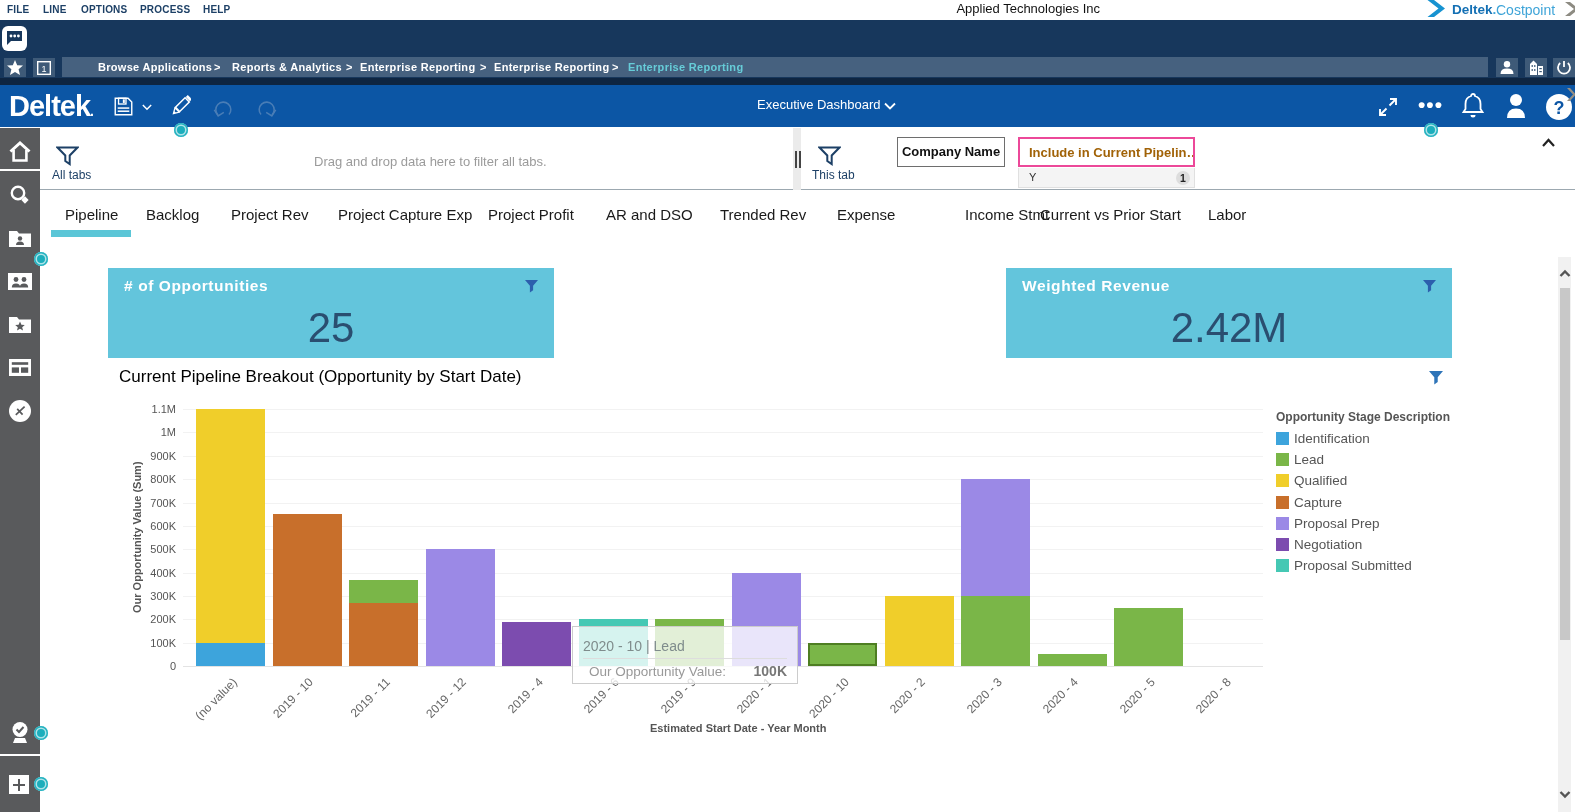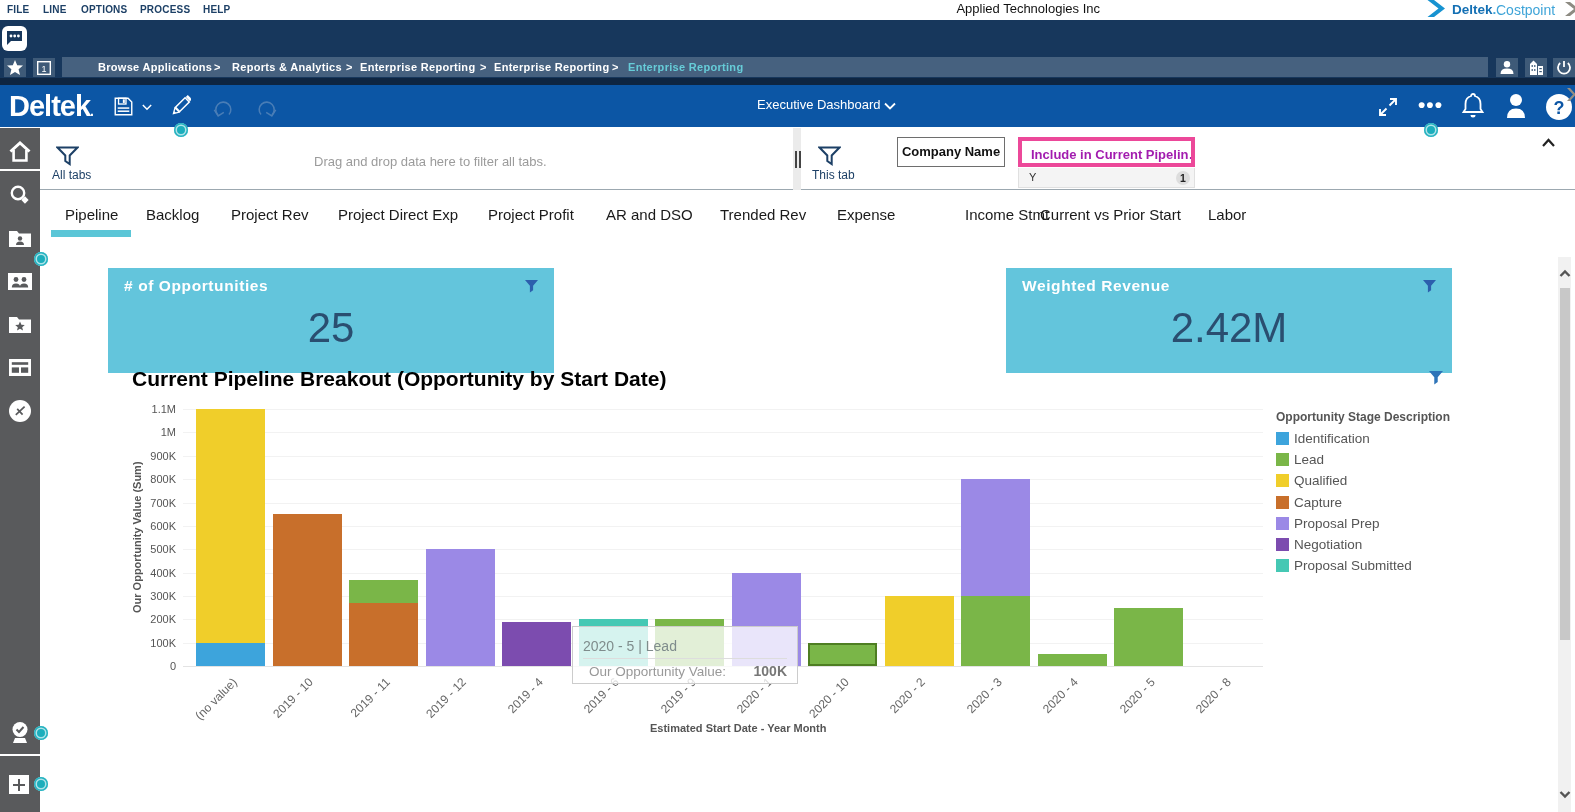--- a/index.html
+++ b/index.html
@@ -17,21 +17,21 @@
 .navybtn { position:absolute; top:58px; width:22px; height:19px; background:#3e5a78; }
 
 #bluebar { left:0; top:85px; width:1575px; height:42px; background:#0c56a5; }
 
 #sidebar { left:0; top:128px; width:40px; height:684px; background:#595a5c; }
 
 #filterbar { left:40px; top:128px; width:1535px; height:62px; background:#fff; border-bottom:1px solid #9ca8b0; }
 
 #content { left:40px; top:191px; width:1535px; height:621px; background:#fff; }
 .tab { position:absolute; top:15px; font-size:15px; color:#1a1a1a; white-space:nowrap; }
-.kpi { position:absolute; top:77px; height:105px; background:#63c5dc; }
+.kpi { position:absolute; top:77px; height:90px; background:#63c5dc; }
 .kpi .t { position:absolute; left:16px; top:9px; font-size:15.5px; font-weight:bold; color:#fff; letter-spacing:.6px;}
 .kpi .v { position:absolute; left:0; right:0; top:39px; text-align:center; font-size:42px; line-height:1; color:#2a4e70; }
 .kpi svg { position:absolute; right:16px; top:12px; }
 .bar { position:absolute; width:69px; }
 .gl { position:absolute; left:143px; width:1080px; height:1px; background:#f2f2f2; }
 .ylab { position:absolute; width:40px; text-align:right; font-size:11px; color:#555; }
 .xlab { position:absolute; font-size:12px; color:#666; white-space:nowrap; transform:rotate(-45deg); transform-origin:100% 50%; text-align:right; }
 .leg { position:absolute; left:1236px; font-size:13.5px; color:#555; }
 .leg i { display:inline-block; width:13px; height:13px; margin-right:5px; vertical-align:-2px; }
 .dot { position:absolute; width:14px; height:14px; border-radius:50%; background:#1caebc; box-shadow:inset 0 0 0 1.5px #23b2c0, inset 0 0 0 3px rgba(255,255,255,.65); }
@@ -232,35 +232,35 @@
   <span class="abs" style="left:52px; top:168px; font-size:12px; color:#1d4066;">All tabs</span>
   <span class="abs" style="left:314px; top:154px; font-size:13px; color:#9b9b9b; white-space:nowrap;">Drag and drop data here to filter all tabs.</span>
   <div class="abs" style="left:793px; top:128px; width:8px; height:62px; background:#ebebeb;"></div>
   <div class="abs" style="left:794.5px; top:151px; width:2px; height:17px; background:#444;"></div>
   <div class="abs" style="left:798.5px; top:151px; width:2px; height:17px; background:#444;"></div>
   <svg class="abs" style="left:818px; top:146px;" width="23" height="20" viewBox="0 0 23 20">
     <path d="M1.5 1.5 H21.5 L13.7 9.5 V18 L9.3 15 V9.5 Z" fill="none" stroke="#1d4066" stroke-width="2"></path>
   </svg>
   <span class="abs" style="left:812px; top:168px; font-size:12px; color:#1d4066;">This tab</span>
   <div class="abs" style="left:897px; top:137px; width:108px; height:30px; border:1px solid #6e6e6e; text-align:center; line-height:28px; font-size:13px; font-weight:bold; color:#111; white-space:nowrap;">Company Name</div>
-  <div class="abs" style="left:1018px; top:137px; width:177px; height:30px; border:4px solid #ec4899; line-height:28px; padding:0 4px 0 9px; font-size:13px; font-weight:bold; color:#a21caf; white-space:nowrap; overflow:hidden;">Include in Current Pipelin…</div>
+  <div class="abs" style="left:1018px; top:137px; width:177px; height:30px; border:2px solid #ec4899; line-height:28px; padding:0 4px 0 9px; font-size:13px; font-weight:bold; color:#a16207; white-space:nowrap; overflow:hidden;">Include in Current Pipelin…</div>
   <div class="abs" style="left:1018px; top:168px; width:177px; height:20px; background:#f4f4f4; border:1px solid #e0e0e0; border-top:none;">
     <span style="position:absolute; left:10px; top:3px; font-size:11px; color:#333;">Y</span>
     <span style="position:absolute; right:4px; top:2.5px; width:14px; height:14px; border-radius:50%; background:#ddd; font-size:10.5px; font-weight:bold; color:#222; text-align:center; line-height:14px;">1</span>
   </div>
   <svg class="abs" style="left:1542px; top:138px;" width="13" height="9" viewBox="0 0 13 9">
     <path d="M1 8 L6.5 2 L12 8" fill="none" stroke="#222" stroke-width="2.2"></path>
   </svg>
 
   <div id="content" class="abs">
 
     <span class="tab" style="left:25px;">Pipeline</span>
     <span class="tab" style="left:106px;">Backlog</span>
     <span class="tab" style="left:191px;">Project Rev</span>
-    <span class="tab" style="left:298px;">Project Direct Exp</span>
+    <span class="tab" style="left:298px;">Project Capture Exp</span>
     <span class="tab" style="left:448px;">Project Profit</span>
     <span class="tab" style="left:566px;">AR and DSO</span>
     <span class="tab" style="left:680px;">Trended Rev</span>
     <span class="tab" style="left:797px;">Expense</span>
     <span class="tab" style="left:925px;">Income Stmt</span>
     <span class="tab" style="left:1000px;">Current vs Prior Start</span>
     <span class="tab" style="left:1168px;">Labor</span>
     <div class="abs" style="left:11px; top:39px; width:80px; height:7px; background:#5bc6d7;"></div>
 
     <div class="kpi" style="left:68px; width:446px;">
@@ -271,21 +271,21 @@
         </svg>
     </div>
     <div class="kpi" style="left:966px; width:446px;">
       <span class="t">Weighted Revenue</span>
       <span class="v">2.42M</span>
       <svg width="13" height="13" viewBox="0 0 13 13">
           <path d="M0 0 H13 L8.1 5.8 V10.2 L4.9 12.5 V5.8 Z" fill="#2c5fad"></path>
         </svg>
     </div>
 
-    <span class="abs" style="left:92px; top:176px; font-size:21px; font-weight:bold; color:#000;">Current Pipeline Breakout (Opportunity by Start Date)</span>
+    <span class="abs" style="left:79px; top:176px; font-size:17px; font-weight:normal; color:#000;">Current Pipeline Breakout (Opportunity by Start Date)</span>
     <svg class="abs" style="left:1389px; top:180px;" width="14" height="14" viewBox="0 0 13 13">
         <path d="M0 0 H13 L8.1 5.8 V10.2 L4.9 12.5 V5.8 Z" fill="#2e74b8"></path>
       </svg>
 
     <div id="plot">
         <div class="gl" style="top:475.0px"></div>
         <div class="ylab" style="left:96px; top:469.0px">0</div>
         <div class="gl" style="top:451.6px"></div>
         <div class="ylab" style="left:96px; top:445.6px">100K</div>
         <div class="gl" style="top:428.3px"></div>
@@ -349,21 +349,21 @@
       </div>
 
     <span class="leg" style="top:219px; font-weight:bold; color:#555; font-size:12px;">Opportunity Stage Description</span>
 
     <span class="abs" style="left:610px; top:531px; font-size:11px; font-weight:bold; color:#555;">Estimated Start Date - Year Month</span>
 
     <span class="abs" style="left:91px; top:422px; font-size:11px; font-weight:bold; color:#555; transform:rotate(-90deg); transform-origin:0 0; white-space:nowrap;">Our Opportunity Value (Sum)</span>
   </div>
 
   <div class="abs" style="left:572px; top:626px; width:226px; height:58px; background:rgba(255,255,255,.78); border:1px solid #ccc;">
-    <span style="position:absolute; left:10px; top:11px; font-size:14px; color:#7f8c8c;">2020 - 5 | Lead</span>
+    <span style="position:absolute; left:10px; top:11px; font-size:14px; color:#7f8c8c;">2020 - 10 | Lead</span>
     <div style="position:absolute; left:10px; right:10px; top:31px; height:1px; background:#ddd;"></div>
     <span style="position:absolute; left:10px; top:37px; font-size:13.5px; color:#999;margin-left:6px;">Our Opportunity Value:</span>
     <span style="position:absolute; right:10px; top:36px; font-size:14px; font-weight:bold; color:#777;">100K</span>
   </div>
 
   <div class="abs" style="left:1558px; top:257px; width:13px; height:555px; background:#f1f1f1;"></div>
   <svg class="abs" style="left:1559px; top:269px;" width="12" height="9" viewBox="0 0 12 9">
       <path d="M1.5 7 L6 2.5 L10.5 7" fill="none" stroke="#555" stroke-width="2.4"></path>
     </svg>
   <div class="abs" style="left:1559.5px; top:288px; width:10px; height:352px; background:#c8c8c8;"></div>

